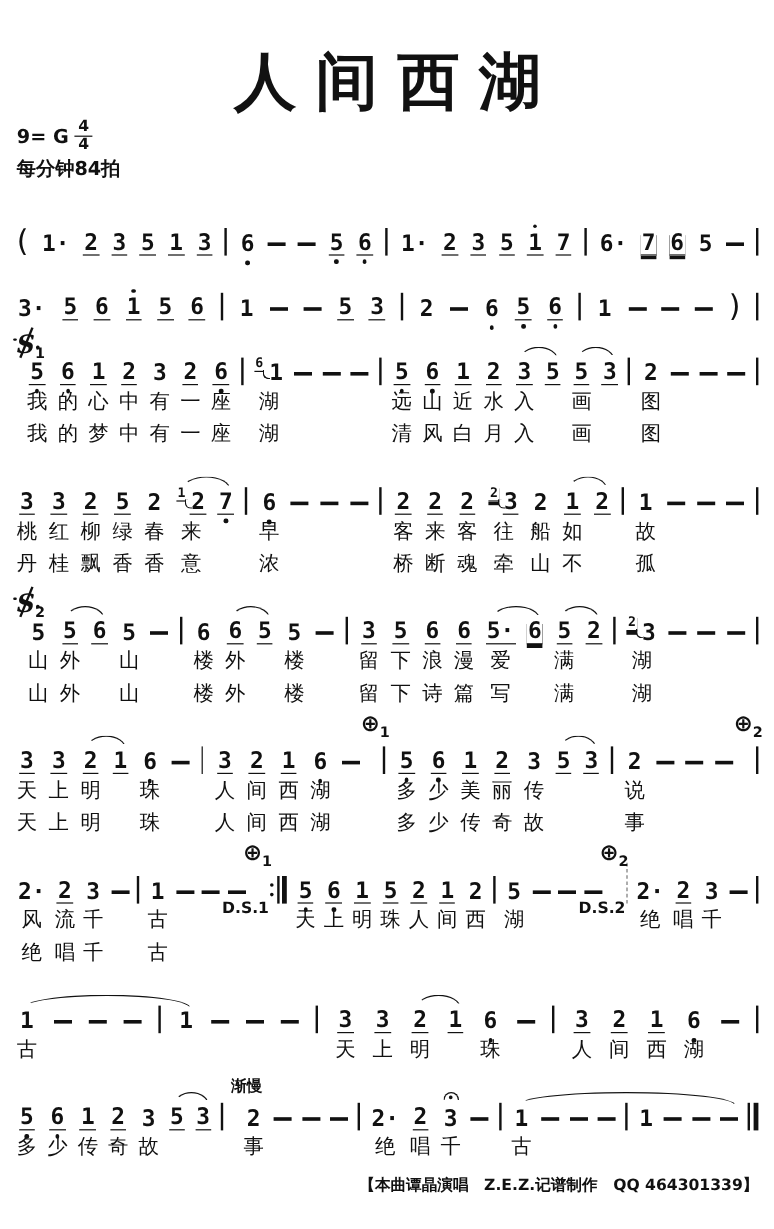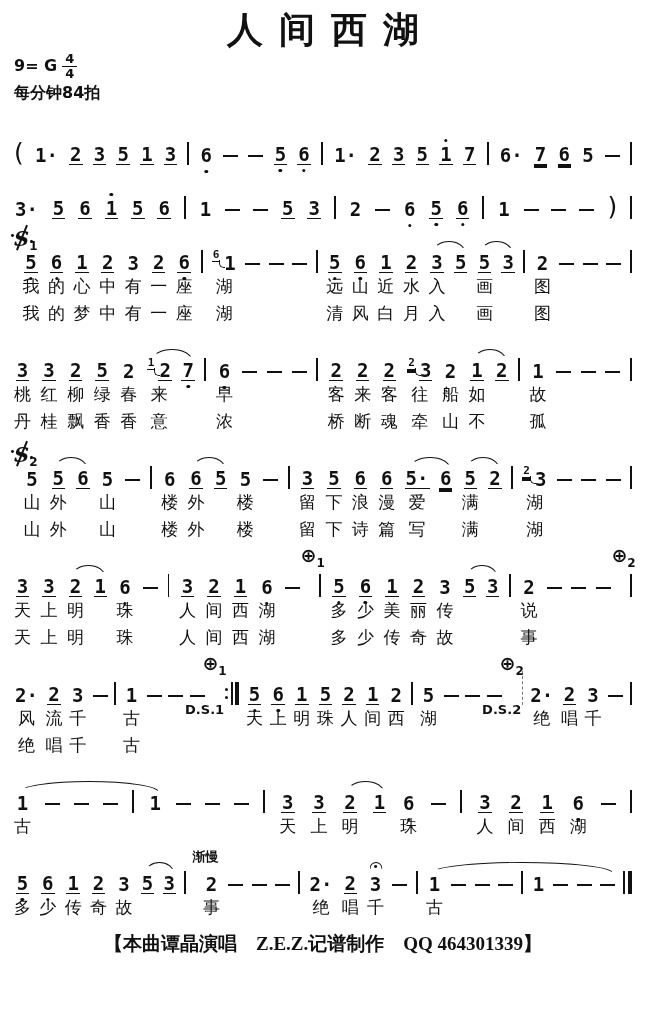--- a/index.html
+++ b/index.html
@@ -1,21 +1,21 @@
 <!DOCTYPE html>
 <html><head>
 <meta charset="utf-8">
 <style>
   html,body { margin:0; padding:0; background:#fff; }
   body { width:645px; height:1024px; overflow:hidden; color:#111;
          font-family:"DejaVu Sans", sans-serif; }
   .page { padding:10px 13px 0 14px; }
 
   .title { text-align:center; font-family:"DejaVu Serif", serif; font-weight:bold;
-           font-size:36px; letter-spacing:16px; padding-left:16px; line-height:1.1; }
+           font-size:52px; letter-spacing:16px; padding-left:16px; margin-top:30px; line-height:1.1; }
 
   .meta { display:flex; justify-content:space-between; align-items:flex-end; margin-top:2px; font-weight:bold; }
   .meta-left { font-size:16px; line-height:1.55; }
   .keyline { display:flex; align-items:center; gap:5px; }
   .tsig { display:inline-block; text-align:center; font-size:13px; line-height:1.1; }
   .tsig .t { display:block; border-bottom:1.5px solid #111; padding:0 3px; }
   .tsig .b { display:block; }
   .meta-right { text-align:right; font-size:15px; line-height:1.55; letter-spacing:1px; }
 
   .score { margin-top:12px; }
@@ -69,21 +69,21 @@
   .slow { position:absolute; left:-2px; top:-16px; font-size:13px; font-weight:bold; white-space:nowrap; }
 
   .fer { position:absolute; left:50%; transform:translateX(-50%); top:-13px; width:11px; height:6px;
          border:1.6px solid #111; border-bottom:none; border-radius:11px 11px 0 0; }
   .fer::after { content:""; position:absolute; left:50%; top:2.5px; transform:translateX(-50%);
                 width:2.8px; height:2.8px; border-radius:50%; background:#111; }
 
   .arc { position:absolute; height:9px; border:1.7px solid transparent; border-top-color:#111;
          border-radius:50% 50% 0 0 / 100% 100% 0 0; }
 
-  .footer { text-align:center; font-weight:bold; font-size:19px; margin-top:10px;font-family:Liberation Serif, serif; }
+  .footer { text-align:right; font-weight:bold; font-size:13px; margin-top:10px; }
 </style>
 </head>
 <body>
 
 <div class="page">
   <div class="title">人间西湖</div>
   <div class="meta">
     <div class="meta-left">
       <div class="keyline">
         <span>9= G</span>

